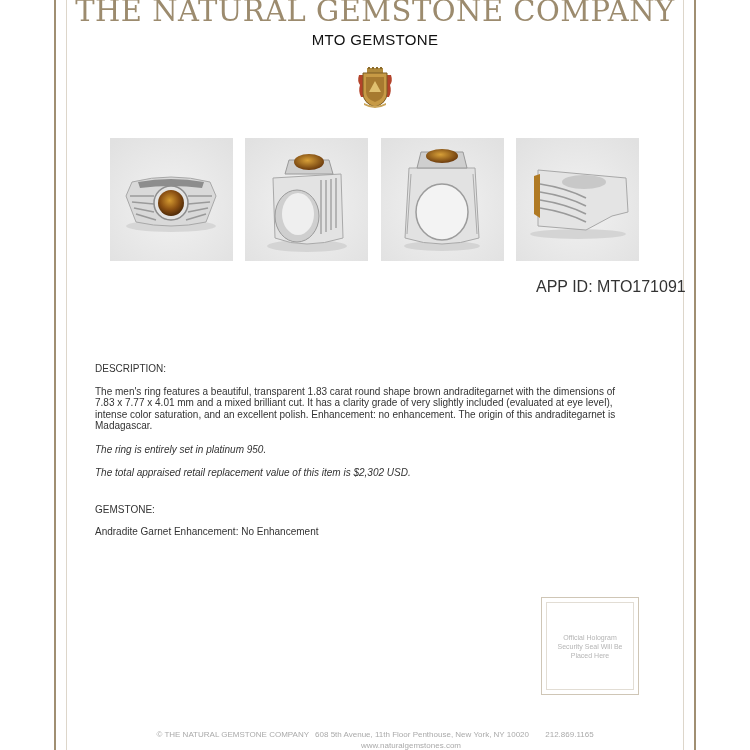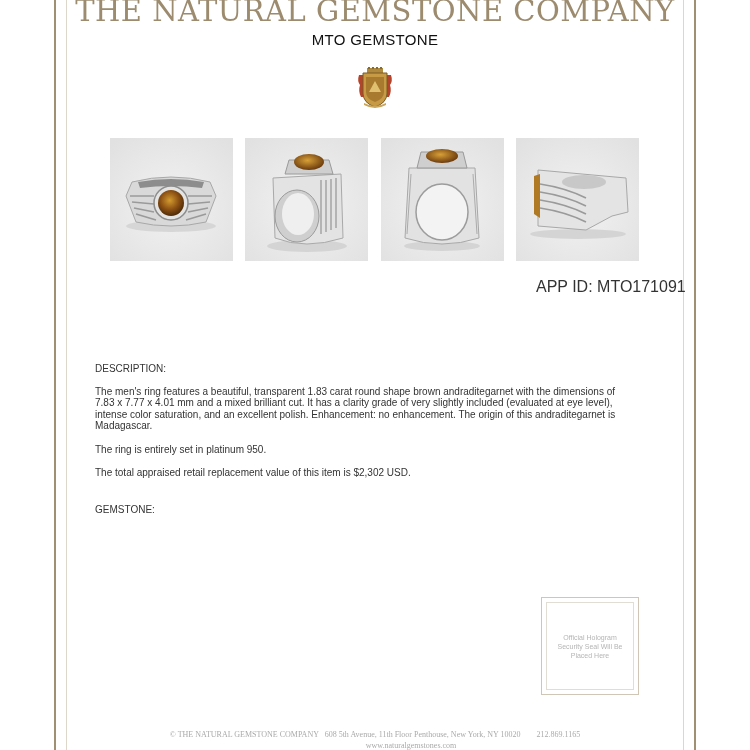--- a/index.html
+++ b/index.html
@@ -21,30 +21,30 @@
     .thumb { position:absolute; width:123px; height:123px; background:#e9e9e9; overflow:hidden; }
     .thumb svg { width:123px; height:123px; display:block; }
 
     .appid { position:absolute; top:278px; left:536px; font-size:16px; color:#333;
       font-family:"Liberation Sans", sans-serif; }
 
     .content { position:absolute; left:95px; top:363px; width:530px;
       font-family:"Liberation Sans", sans-serif; font-size:10px; color:#333; line-height:11.5px; }
     .content p { margin:0; }
     .hdr { margin-bottom:11px !important; }
-    .gap { margin-top:12px !important; }
+    .gap { margin-top:12px !important;font-style:italic; }
     .gap2 { margin-top:25px !important; }
 
     .seal { position:absolute; left:541px; top:597px; width:96px; height:96px; border:1px solid #cfc6b6; }
     .seal-inner { position:absolute; left:4px; top:4px; right:4px; bottom:4px; border:1px solid #e2ddd4;
       display:flex; align-items:center; justify-content:center; text-align:center; }
     .seal-text { font-family:"Liberation Sans", sans-serif; font-size:7px; line-height:9px; color:#b5b5b5; width:70px; }
 
     .footer { position:absolute; left:0; width:750px; text-align:center;
-      font-family:Liberation Serif, serif; font-size:8px; color:#aaa; }
+      font-family:Liberation Sans, sans-serif; font-size:8px; color:#aaa; }
     .f1 { top:730px; }
     .f2 { top:741px;padding-left:36px; }
     .f1 span + span { margin-left:14px; }
   </style>
 </head>
 <body>
 
 <div class="rule rule-outer-l"></div>
 <div class="rule rule-inner-l"></div>
 <div class="rule rule-inner-r"></div>
@@ -170,20 +170,21 @@
 </div>
 
 <div class="appid">APP ID: MTO171091</div>
 
 <div class="content">
   <p class="hdr">DESCRIPTION:</p>
   <p>The men's ring features a beautiful, transparent 1.83 carat round shape brown andraditegarnet with the dimensions of 7.83 x 7.77 x 4.01 mm and a mixed brilliant cut. It has a clarity grade of very slightly included (evaluated at eye level), intense color saturation, and an excellent polish. Enhancement: no enhancement. The origin of this andraditegarnet is Madagascar.</p>
   <p class="gap">The ring is entirely set in platinum 950.</p>
   <p class="gap">The total appraised retail replacement value of this item is $2,302 USD.</p>
   <p class="gap2 hdr">GEMSTONE:</p>
+  <p>Andradite Garnet Enhancement: No Enhancement</p>
 </div>
 
 <div class="seal">
   <div class="seal-inner">
     <div class="seal-text">Official Hologram Security Seal Will Be Placed Here</div>
   </div>
 </div>
 
 <div class="footer f1">
   <span>© THE NATURAL GEMSTONE COMPANY</span>

